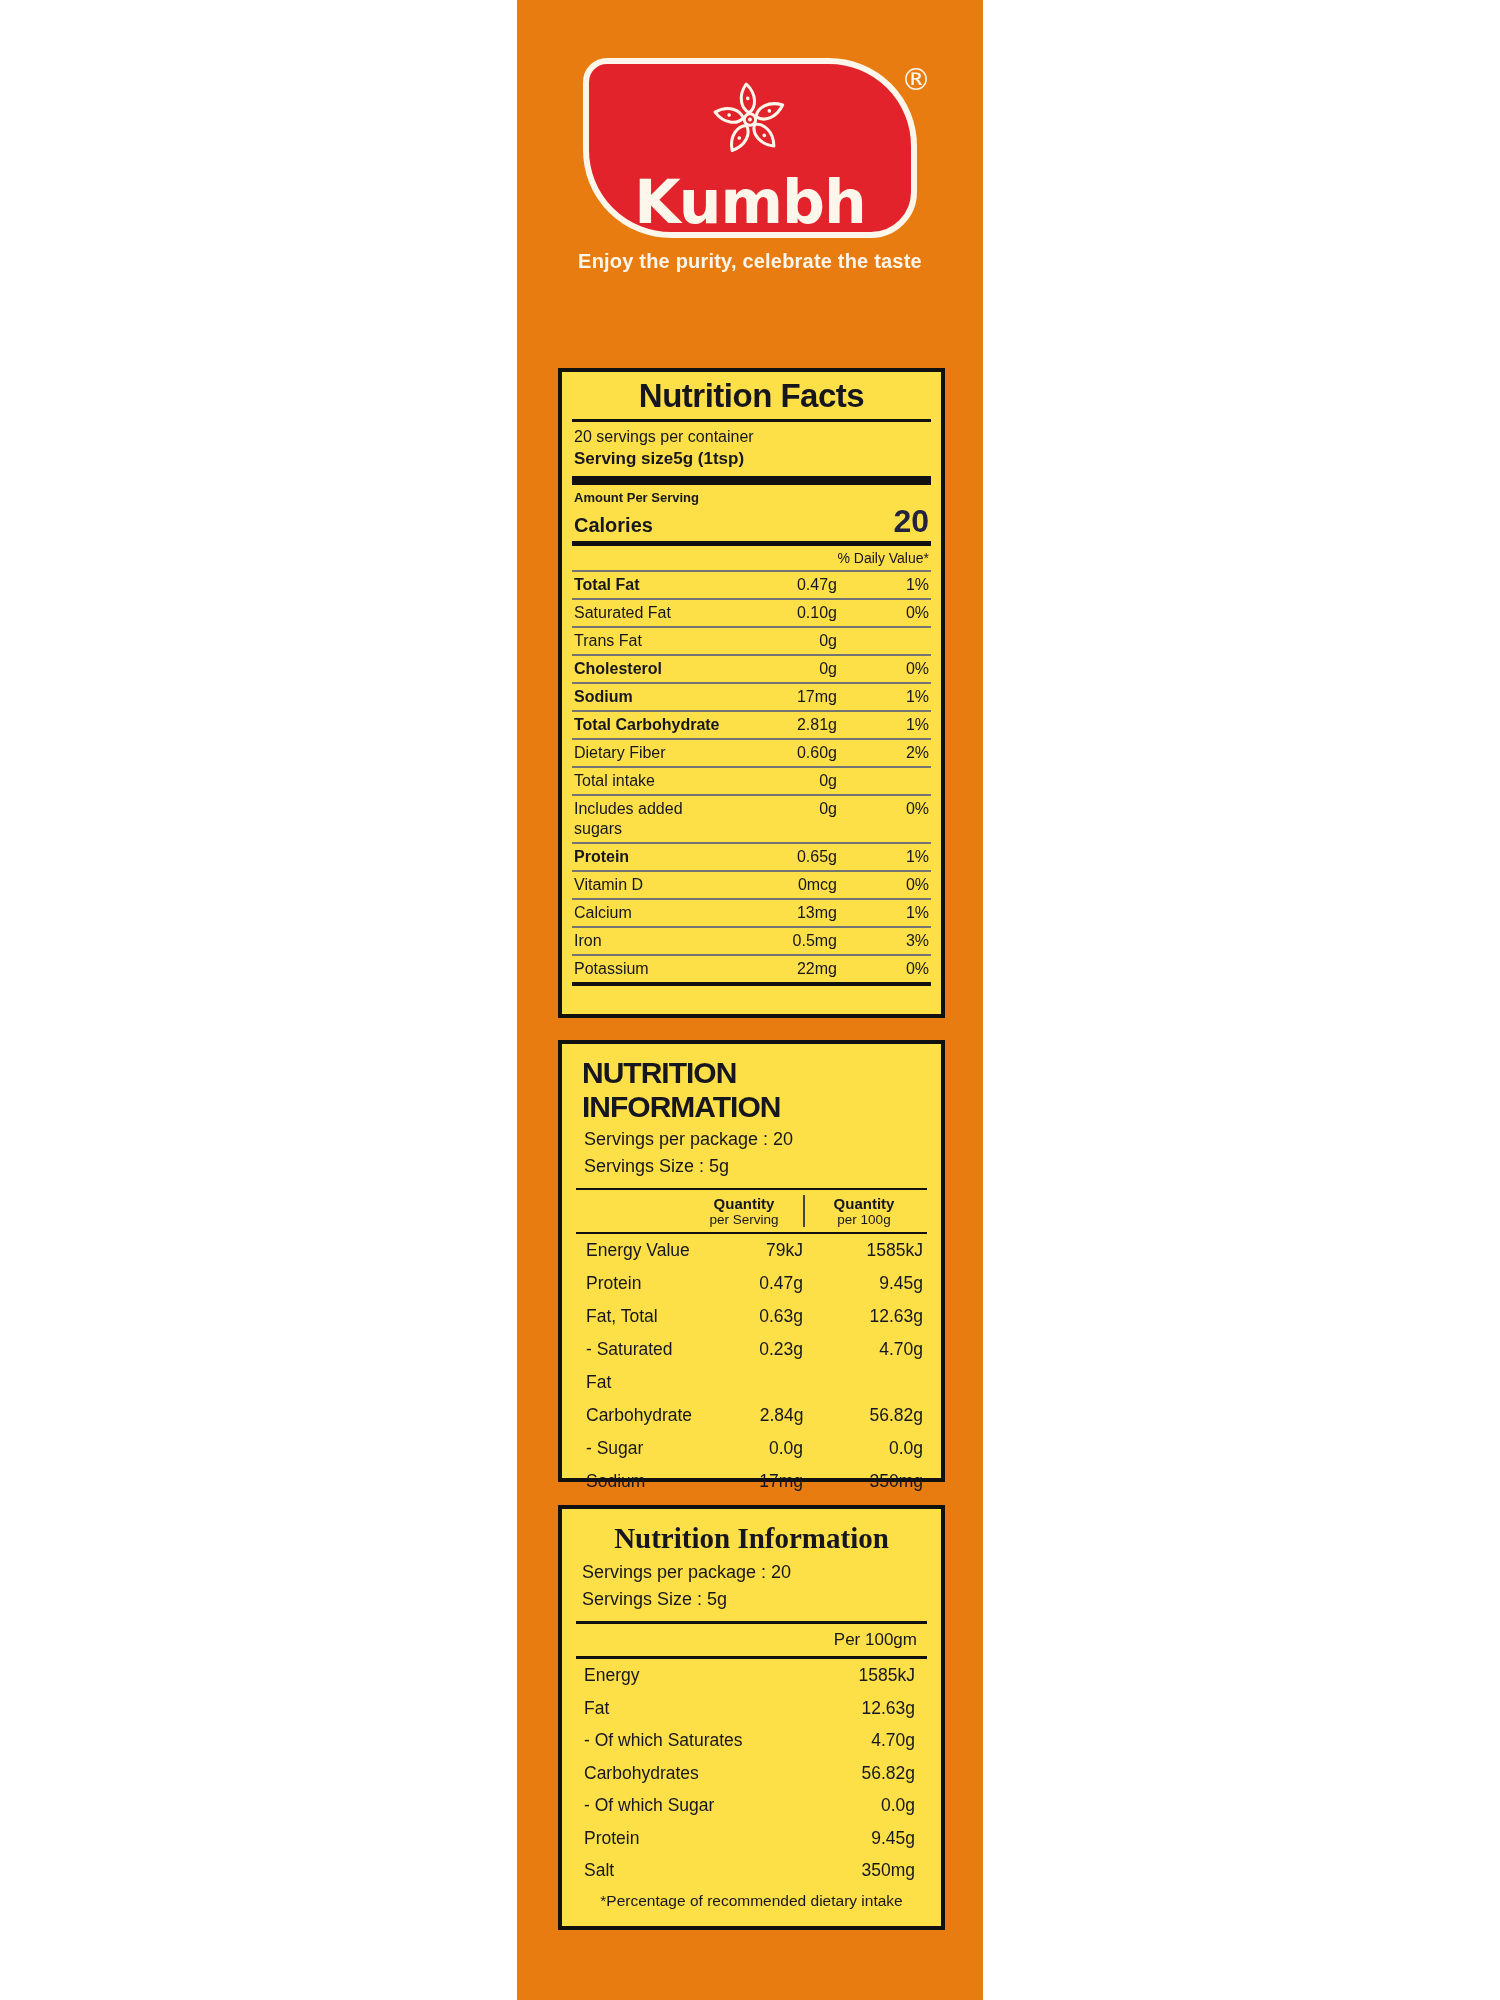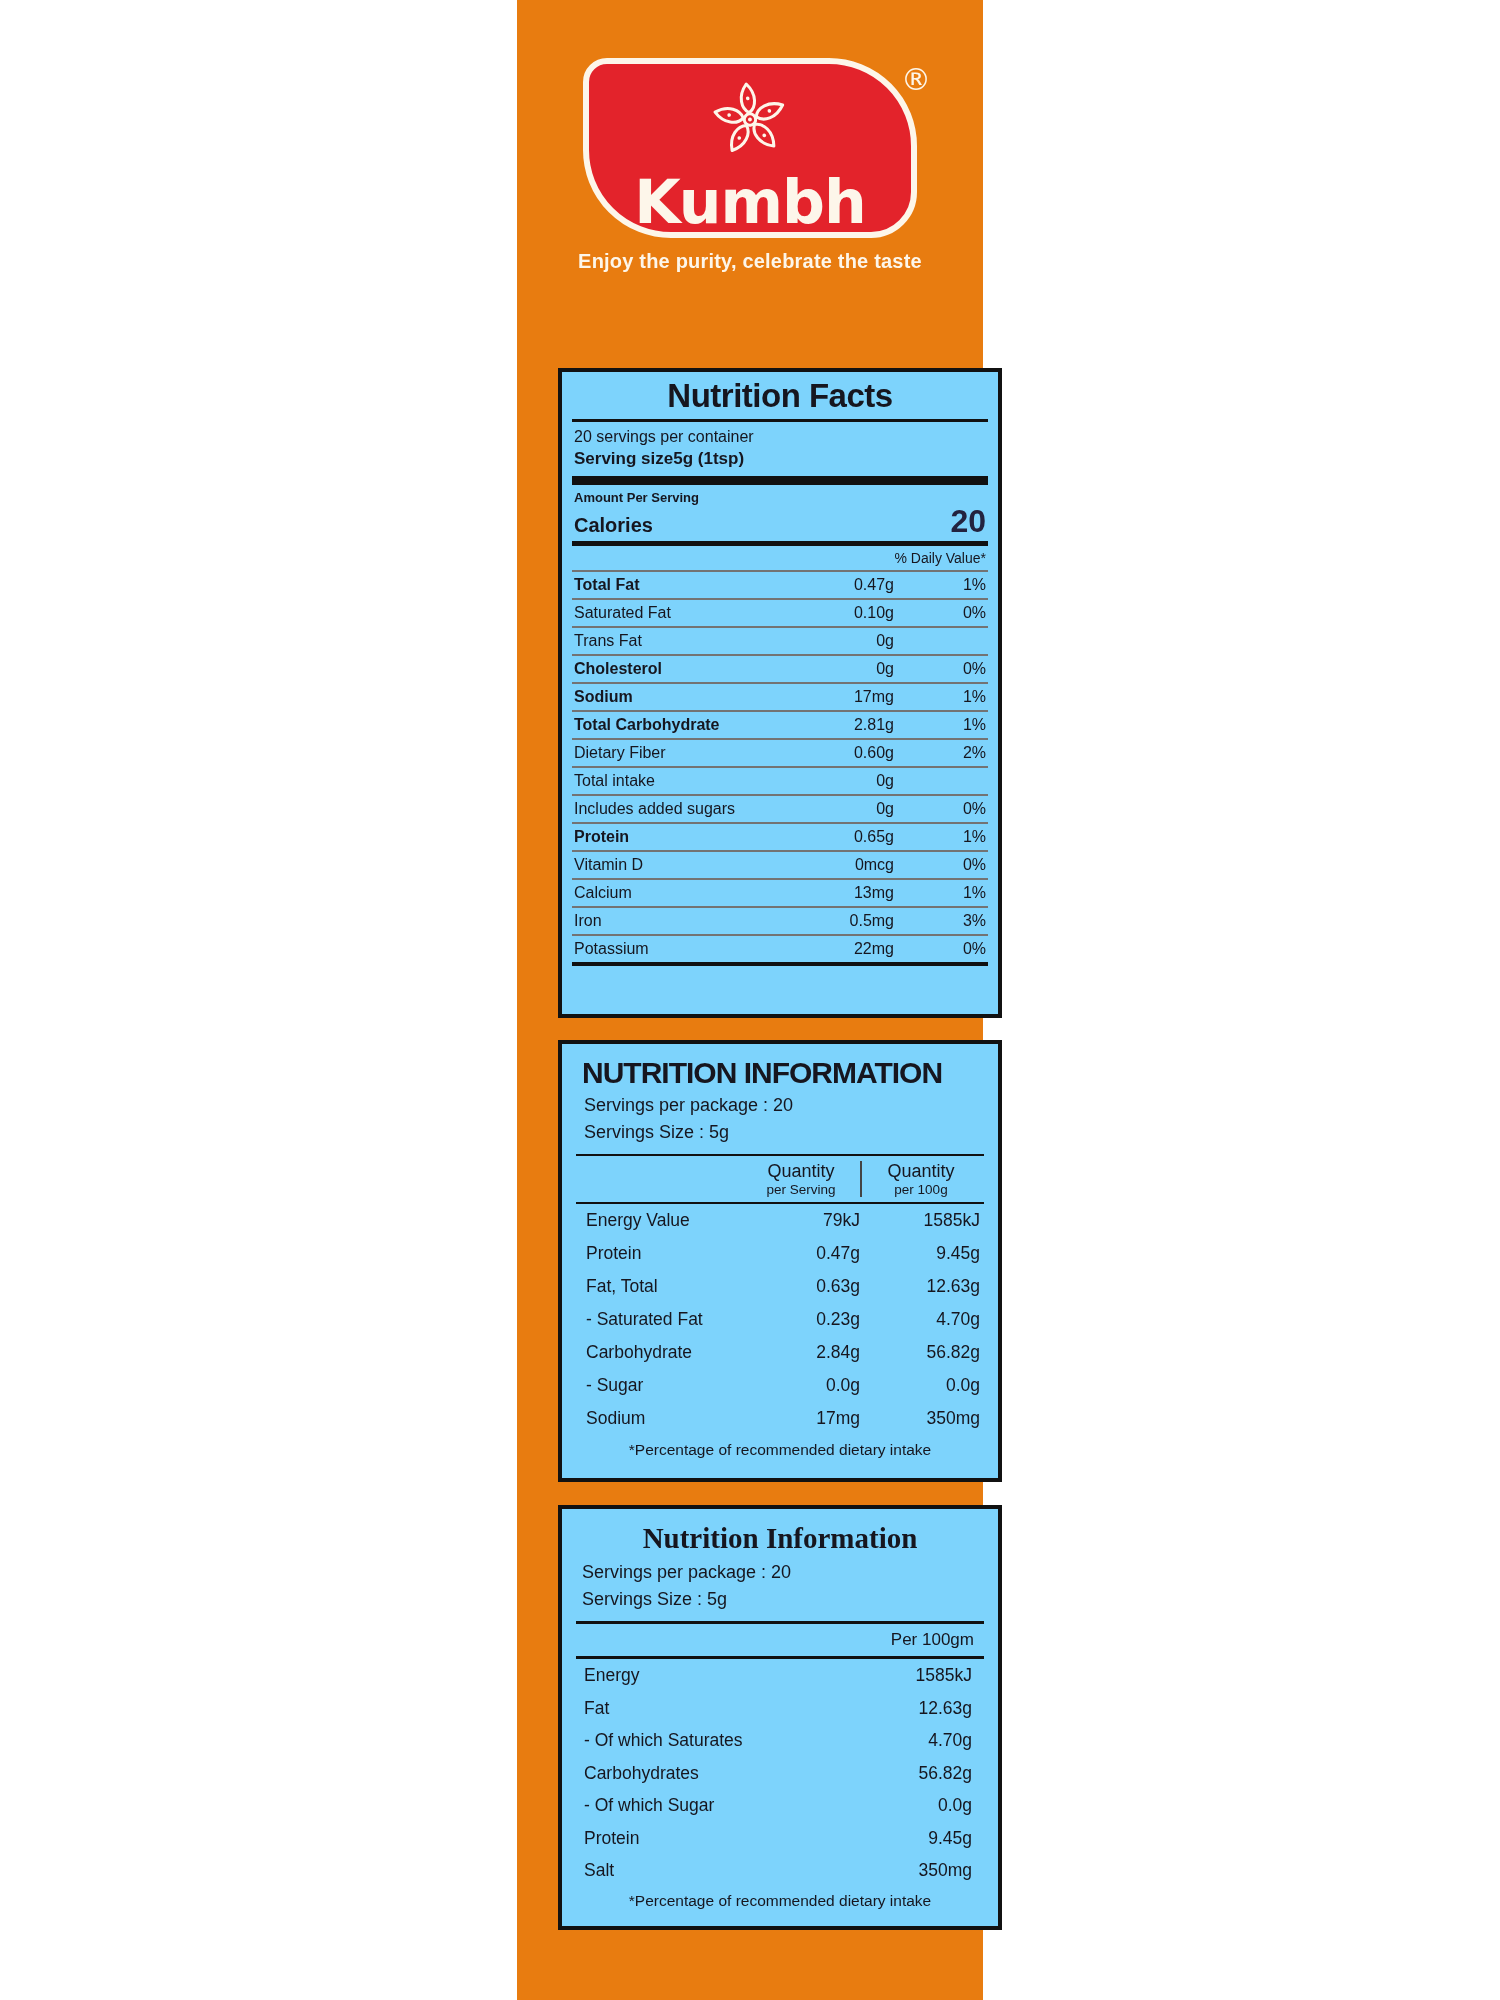--- a/index.html
+++ b/index.html
@@ -25,21 +25,21 @@
     position:absolute;left:384px;top:62px;font-size:30px;color:#fdf6ea;
     font-family:"DejaVu Sans", sans-serif;
   }
   .tagline{
     position:absolute;left:0;top:250px;width:100%;text-align:center;
     color:#fdf6ea;font-weight:bold;font-size:20px;letter-spacing:.2px;
   }
 
   
   .panel{
-    position:absolute;left:41px;width:444px;background:#7dd3fc;border:4px solid #111;
+    position:absolute;left:41px;width:387px;background:#fde047;border:4px solid #111;
     box-sizing:border-box;color:#16161f;
   }
   .rule{background:#111;height:2px;}
 
   
   #nf{top:368px;height:650px;padding:0 10px;}
   #nf .nf-title{font-size:33px;font-weight:bold;text-align:center;padding:5px 0 4px;letter-spacing:-.5px;}
   #nf .r3{height:3px;background:#111;}
   #nf .servings{font-size:16px;padding:6px 2px 0;}
   #nf .ssize{display:flex;font-size:17px;font-weight:bold;padding:3px 2px 7px;}
@@ -60,21 +60,21 @@
 
   
   #ni{top:1040px;height:442px;padding:0 14px;}
   #ni .ni-title{font-size:30px;font-weight:bold;letter-spacing:-1px;padding:12px 6px 2px;}
   #ni .sline{font-size:18px;line-height:27px;padding-left:8px;}
   #ni .rule{margin-top:8px;}
   #ni .hrow{display:flex;font-size:14.5px;text-align:center;padding:5px 4px;}
   #ni .hrow .n{flex:1;}
   #ni .hcol{width:118px;}
   #ni .hcol.sep{border-left:2px solid #444;}
-  #ni .hcol .ht{font-weight:normal;font-size:18px;}
+  #ni .hcol .ht{font-weight:bold;font-size:15px;}
   #ni .hcol .hs{font-size:13.5px;}
   #ni .mrow{display:flex;font-size:17.5px;line-height:33px;padding:0 4px;}
   #ni .mrow .n{flex:1;padding-left:6px;}
   #ni .mrow .q{width:112px;text-align:right;}
   #ni .mrow .d{width:120px;text-align:right;}
   #ni .footnote{font-size:15.5px;text-align:center;padding-top:6px;font-weight:500;}
 
   
   #ni2{top:1505px;height:425px;padding:0 14px;}
   #ni2 .ni2-title{

